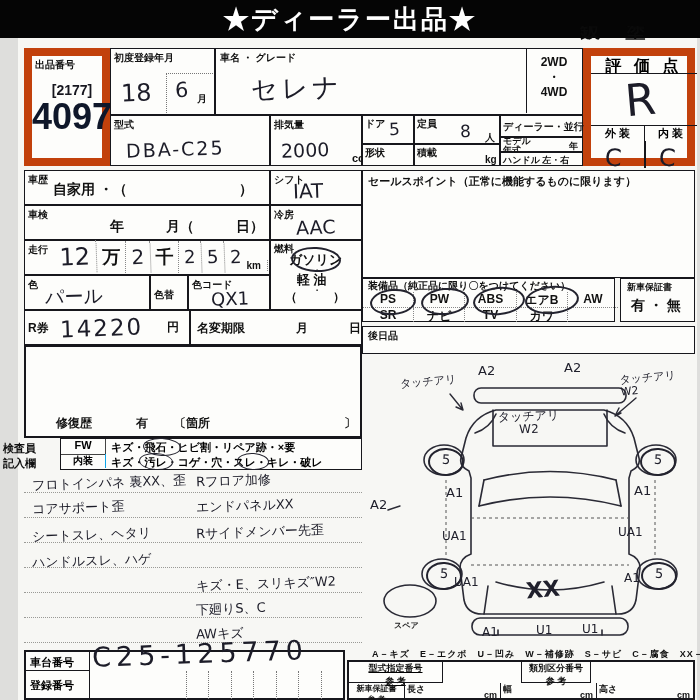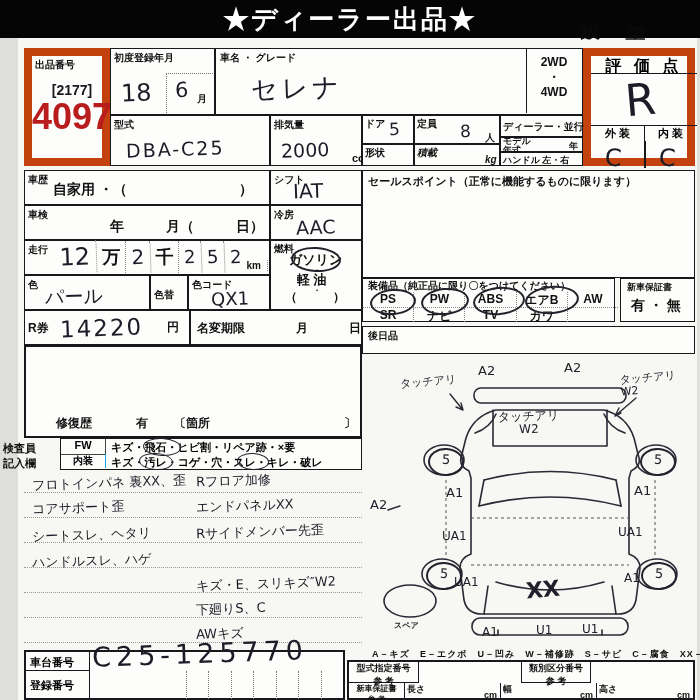--- a/index.html
+++ b/index.html
@@ -29,21 +29,21 @@
 </head>
 <body>
 
 <div class="abs paper"></div>
 <div class="abs banner">★ディーラー出品★</div>
 <div class="abs frag"><span>鈑 塗</span></div>
 
 <div class="abs bx3" style="left:24px;top:48px;width:86px;height:118px;">
   <div class="abs lbl" style="left:3px;top:2px;">出品番号</div>
   <div class="abs" style="left:0;top:26px;width:80px;text-align:center;font-weight:bold;font-size:14px;color:#16161e;">[2177]</div>
-  <div class="abs" style="left:0;top:40px;width:80px;text-align:center;font-weight:bold;font-size:36px;color:#b91c1c;">4097</div>
+  <div class="abs" style="left:0;top:40px;width:80px;text-align:center;font-weight:bold;font-size:36px;color:#0f172a;">4097</div>
 </div>
 
 <div class="abs bx" style="left:110px;top:48px;width:105px;height:67px;">
   <div class="abs lbl" style="left:3px;top:2px;">初度登録年月</div>
   <div class="abs hw rot1" style="left:10px;top:30px;font-size:24px;">18</div>
   <div class="abs" style="left:55px;top:24px;width:46px;height:39px;border-left:1px dotted #777;border-top:1px dotted #777;">
     <span class="hw rot1" style="position:absolute;left:8px;top:4px;font-size:21px;">6</span>
     <span class="abs lbl" style="left:30px;top:18px;">月</span>
   </div>
 </div>
@@ -81,21 +81,21 @@
   <div class="abs hw rot1" style="left:26px;top:3px;font-size:17px;">5</div>
 </div>
 <div class="abs bx" style="left:414px;top:115px;width:86px;height:29px;">
   <div class="abs lbl" style="left:2px;top:1px;">定員</div>
   <div class="abs hw rot1" style="left:45px;top:5px;font-size:17px;">8</div>
   <div class="abs lbl" style="left:70px;top:15px;">人</div>
 </div>
 <div class="abs bx" style="left:362px;top:144px;width:52px;height:22px;">
   <div class="abs lbl" style="left:2px;top:1px;">形状</div>
 </div>
-<div class="abs bx" style="left:414px;top:144px;width:86px;height:22px;font-style:italic;">
+<div class="abs bx" style="left:414px;top:144px;width:86px;height:22px;">
   <div class="abs lbl" style="left:2px;top:1px;">積載</div>
   <div class="abs lbl" style="left:70px;top:9px;">kg</div>
 </div>
 <div class="abs bx" style="left:500px;top:115px;width:83px;height:22px;">
   <div class="abs lbl" style="left:2px;top:4px;">ディーラー・並行</div>
 </div>
 <div class="abs bx" style="left:500px;top:137px;width:83px;height:15px;">
   <div class="abs lbl9" style="left:2px;top:-1px;white-space:pre-line;line-height:1.0;">モデル
 年式</div>
   <div class="abs lbl9" style="left:68px;top:2px;">年</div>
@@ -309,21 +309,21 @@
       <span style="width:22px;border-left:1px dotted #777;"></span>
       <span style="width:22px;border-left:1px dotted #777;"></span>
       <span style="width:22px;border-left:1px dotted #777;"></span>
       <span style="width:22px;border-left:1px dotted #777;"></span>
   </div>
 </div>
 <div class="abs hw rot1" style="left:92px;top:638px;font-size:27px;letter-spacing:5px;">C25-125770</div>
 
 <div class="abs lbl9" style="left:372px;top:648px;letter-spacing:1px;">A－キズ　E－エクボ　U－凹み　W－補修跡　S－サビ　C－腐食　XX－交換済</div>
 <div class="abs bx" style="left:347px;top:660px;width:348px;height:40px;border-width:2px;">
-  <div class="abs" style="left:0;top:0;width:70px;height:21px;border-right:1.5px solid #17171c;border-bottom:1.5px solid #17171c;text-align:center;box-sizing:border-box;">
+  <div class="abs" style="left:0;top:0;width:94px;height:21px;border-right:1.5px solid #17171c;border-bottom:1.5px solid #17171c;text-align:center;box-sizing:border-box;text-decoration:underline;">
     <div class="lbl9">型式指定番号</div>
     <div class="lbl9">参 考</div>
   </div>
   <div class="abs" style="left:172px;top:0;width:70px;height:21px;border-left:1.5px solid #17171c;border-right:1.5px solid #17171c;border-bottom:1.5px solid #17171c;text-align:center;box-sizing:border-box;">
     <div class="lbl9">類別区分番号</div>
     <div class="lbl9">参 考</div>
   </div>
   <div class="abs" style="left:0;top:21px;width:56px;height:17px;border-right:1.5px solid #17171c;text-align:center;box-sizing:border-box;">
     <div class="lbl9" style="font-size:8px;">新車保証書</div>
     <div class="lbl9" style="font-size:8px;">参 考</div>

